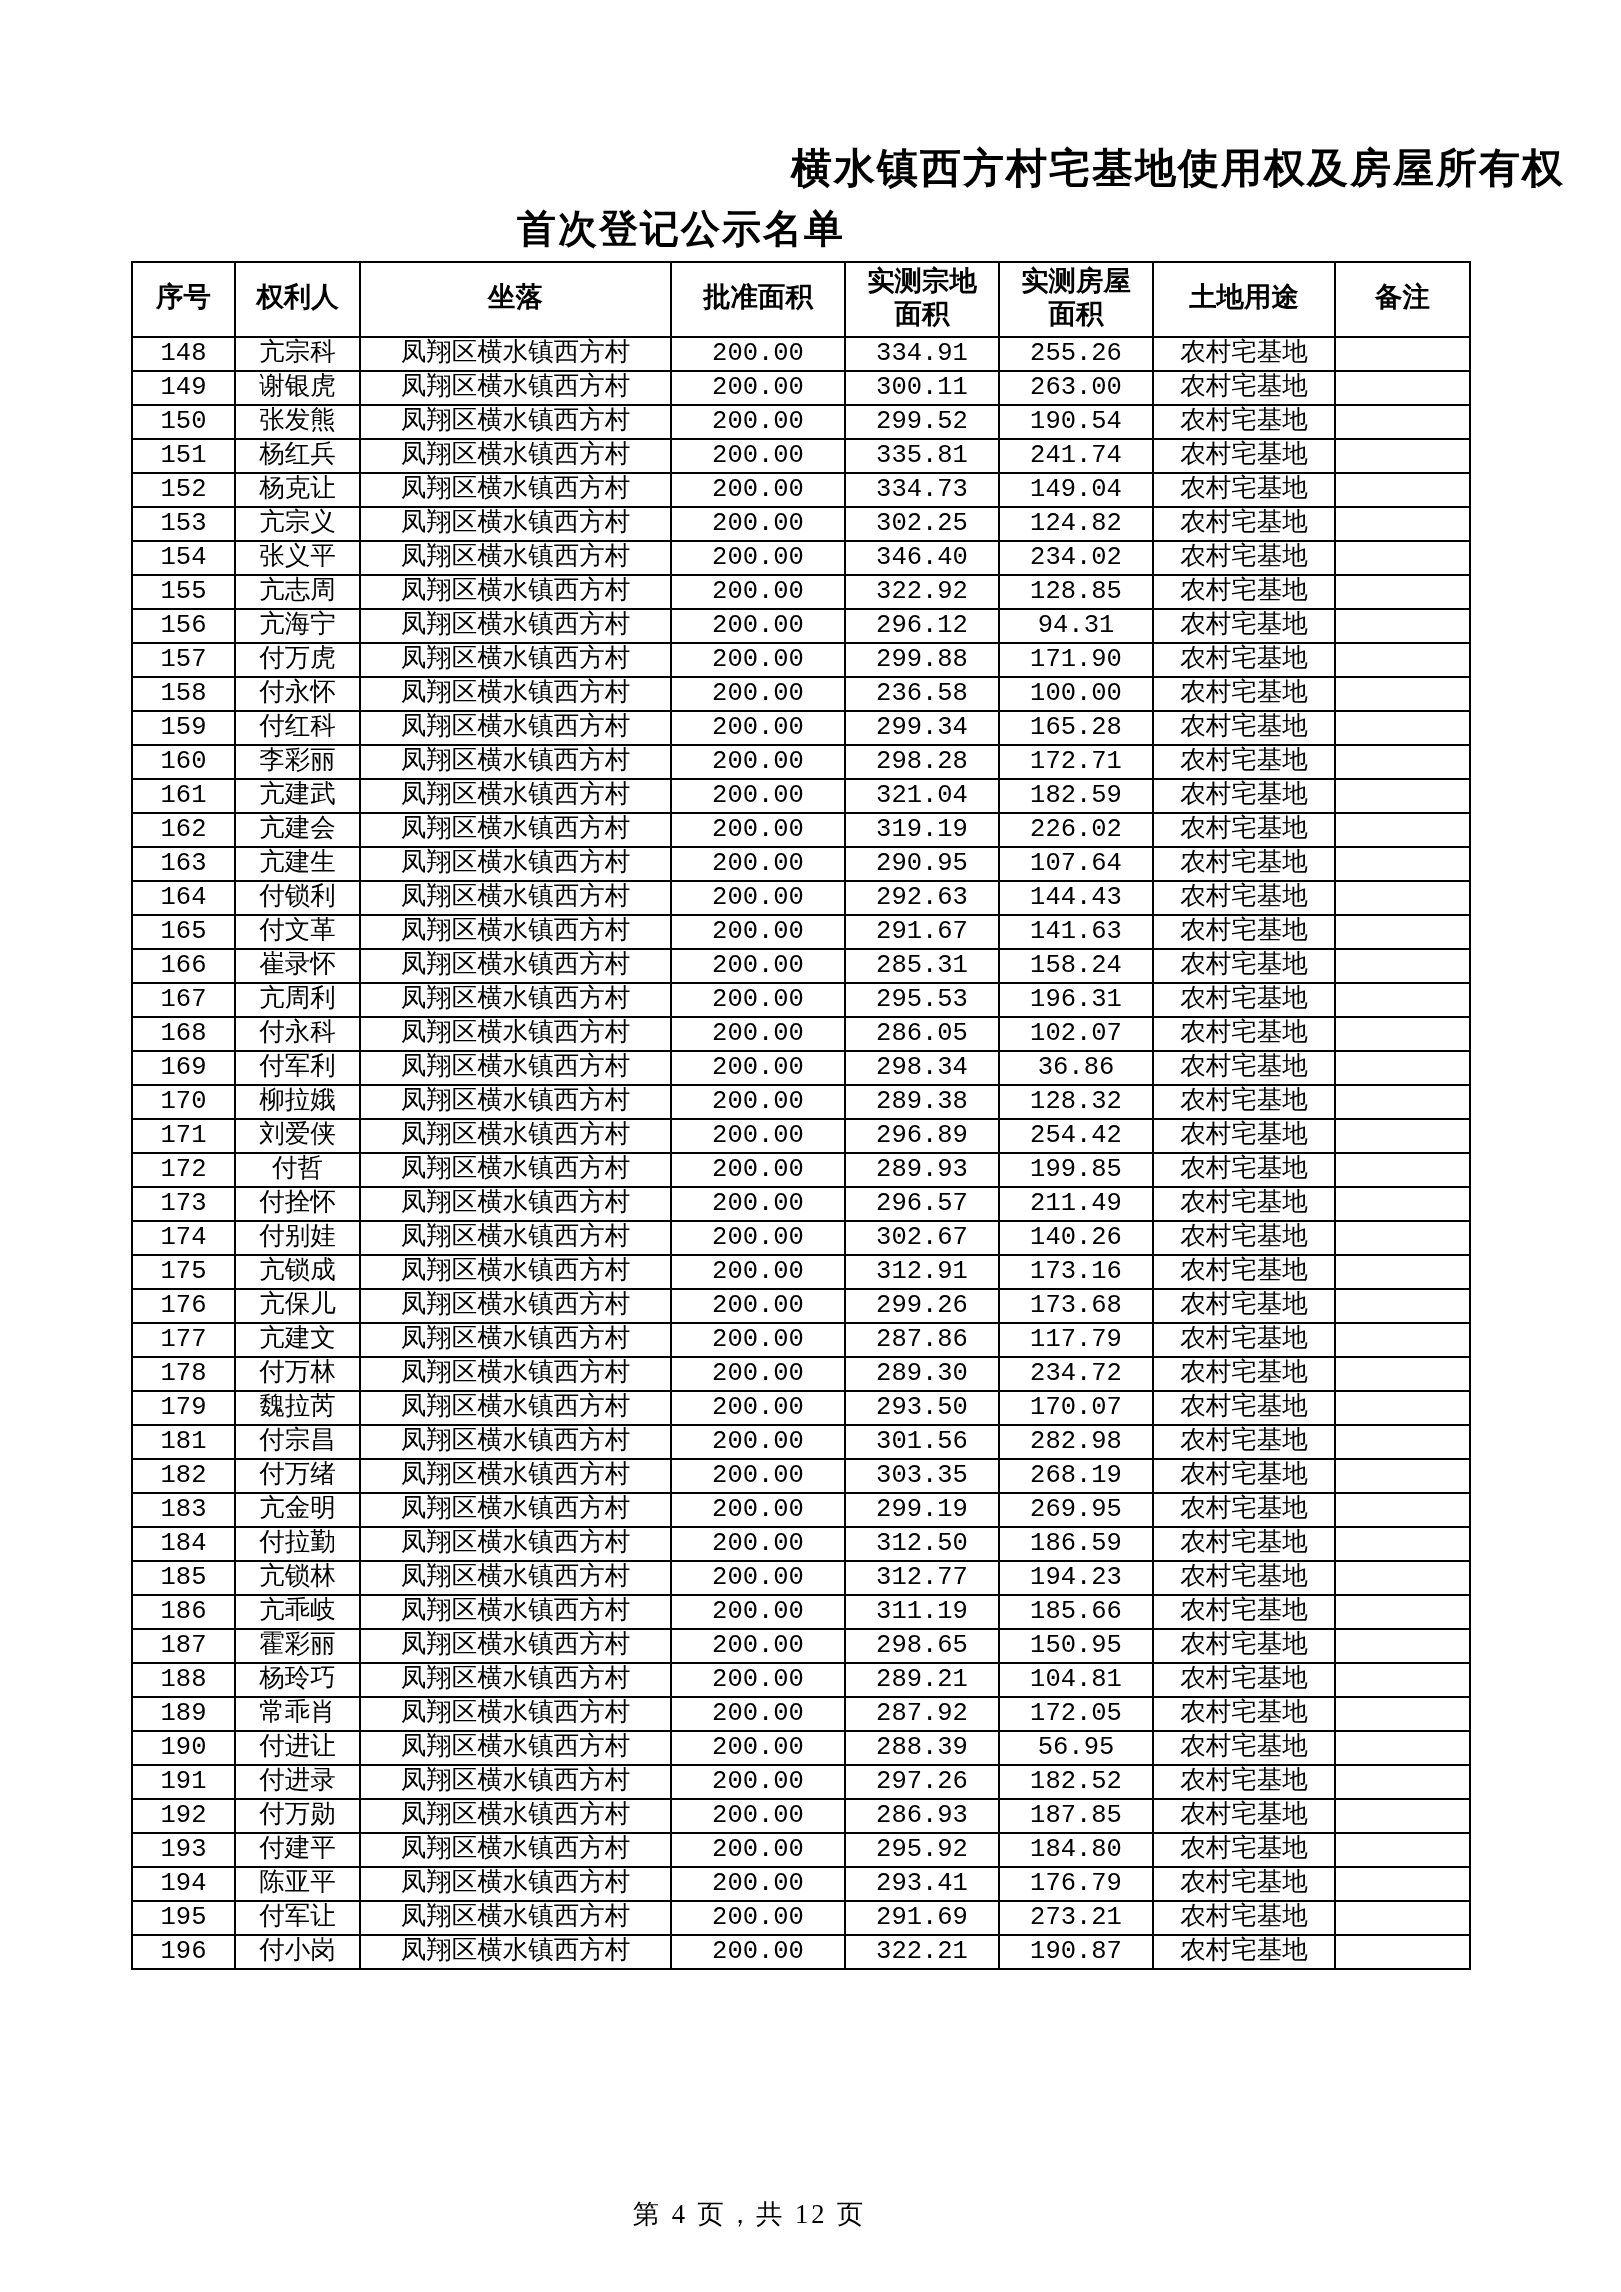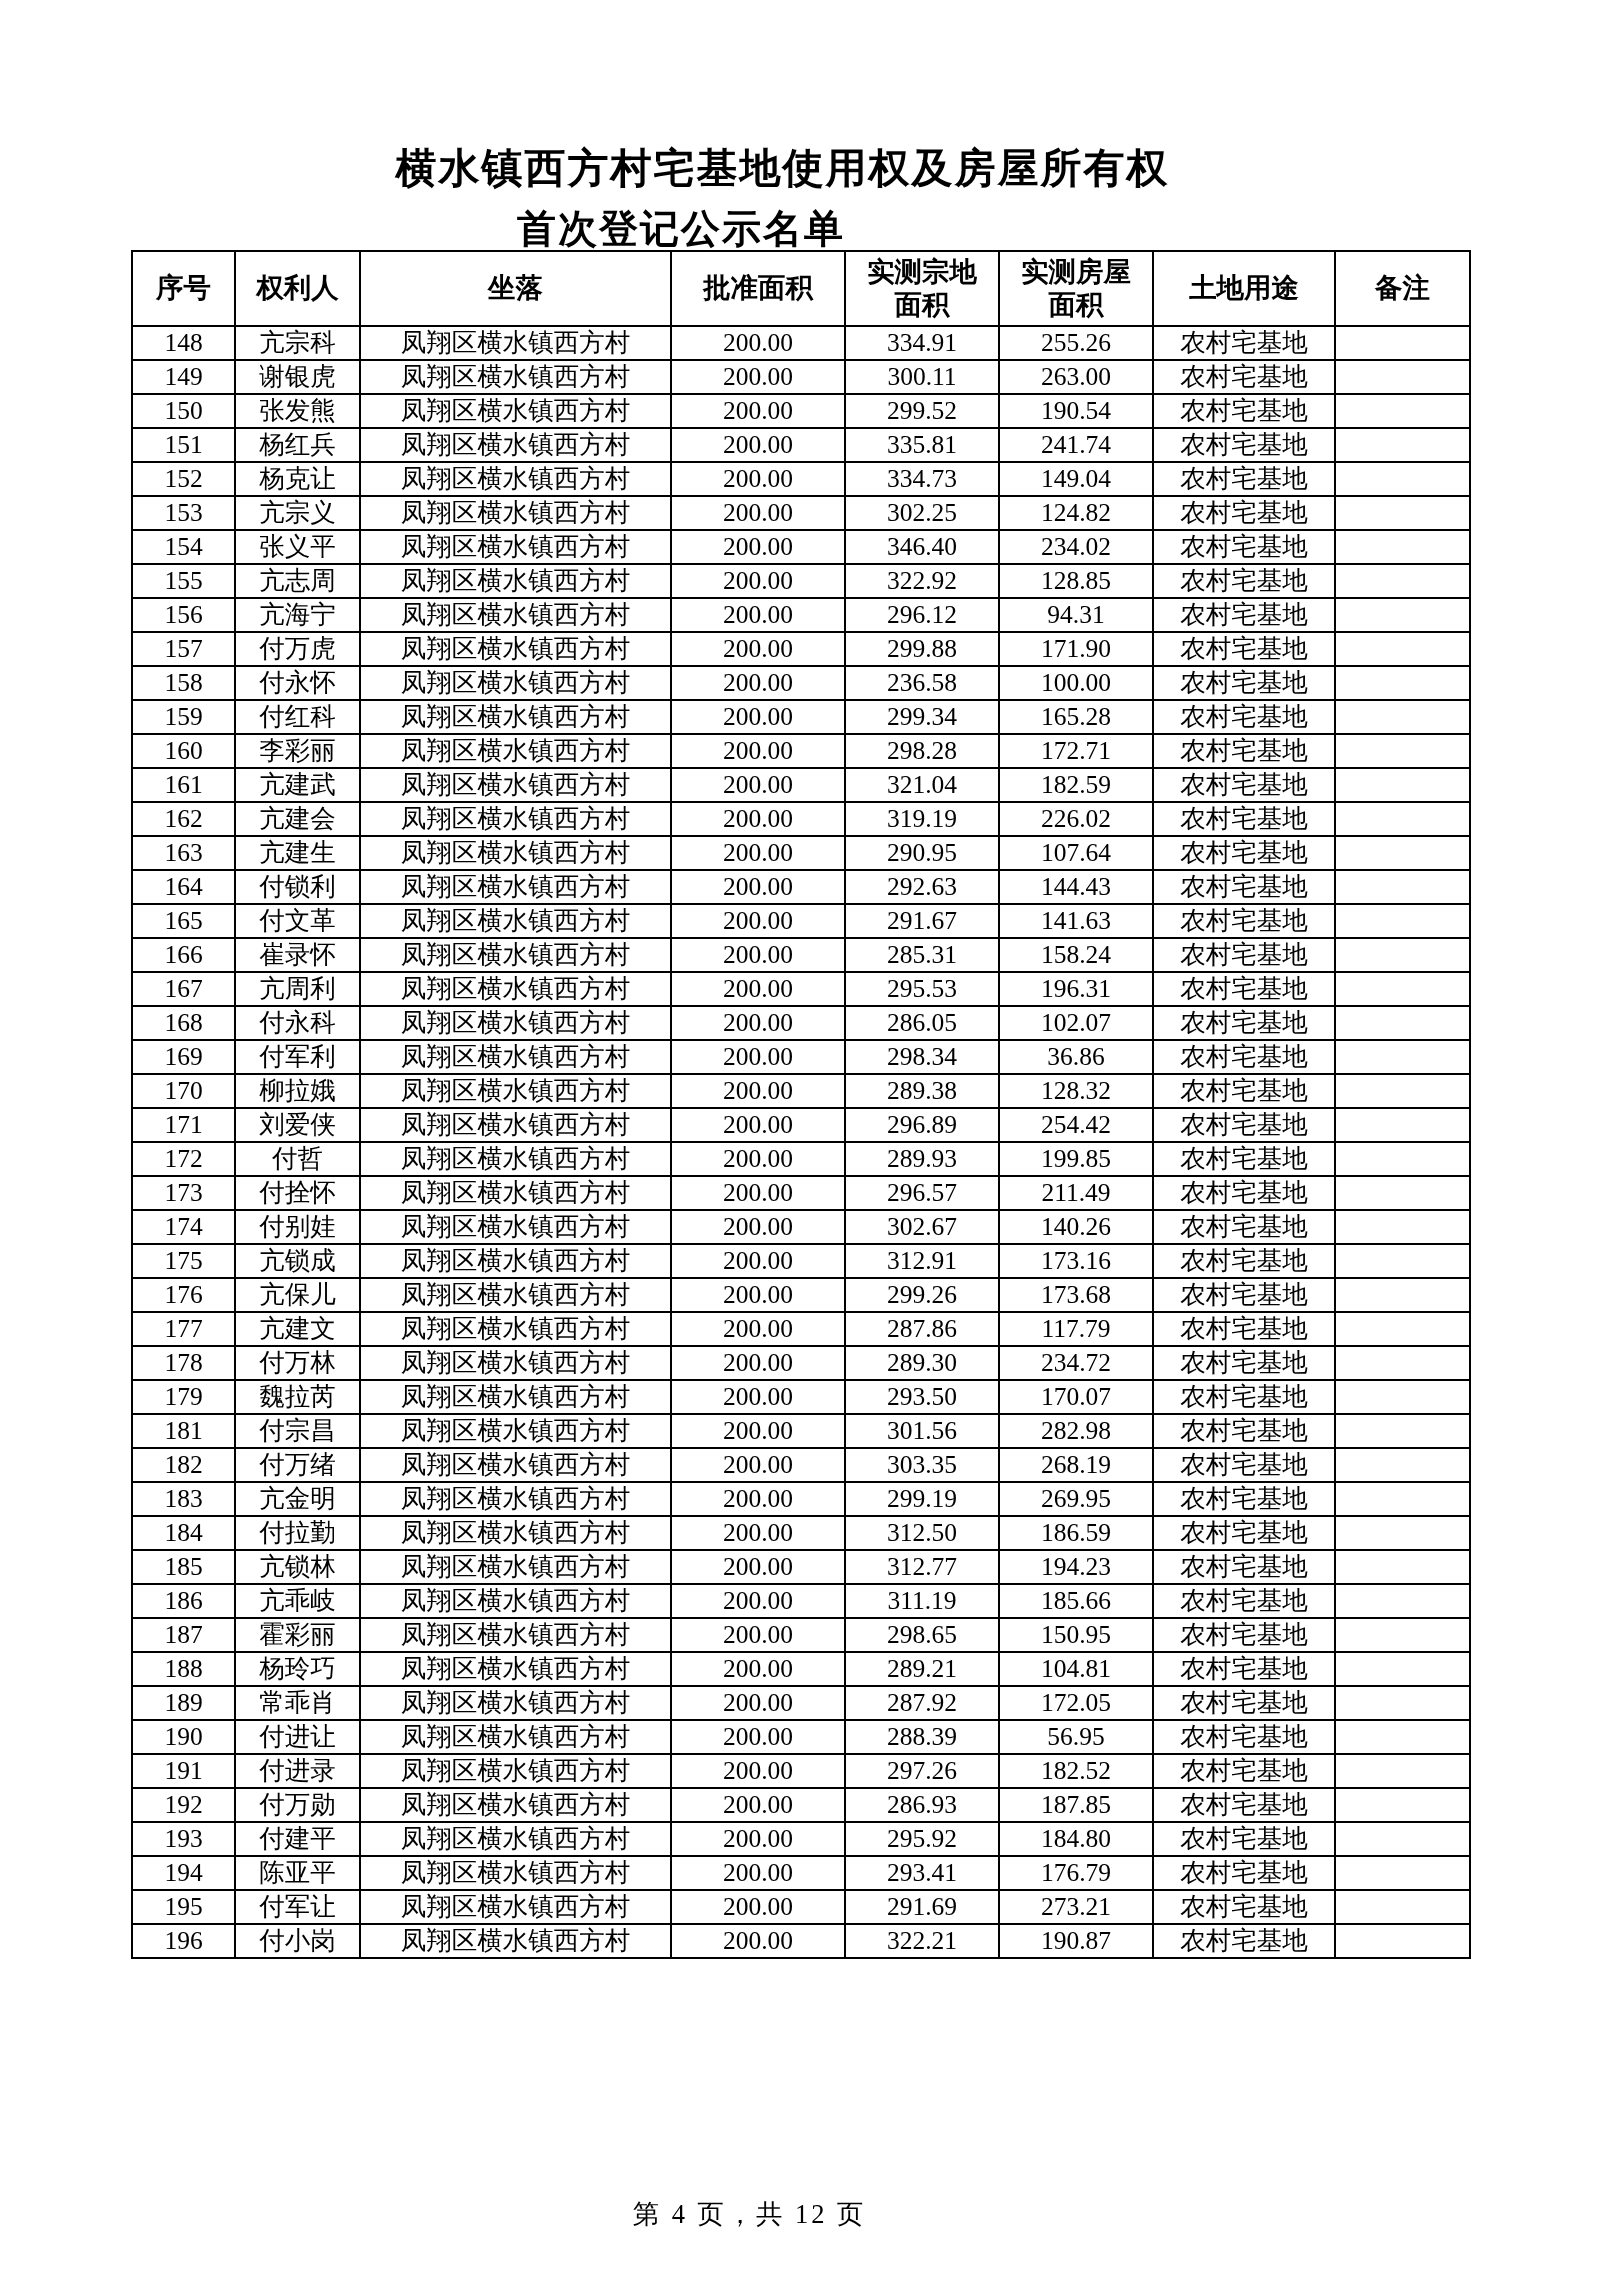--- a/index.html
+++ b/index.html
@@ -3,30 +3,31 @@
 <meta charset="utf-8">
 <style>
   html,body{margin:0;padding:0;}
   body{
     width:1621px;height:2293px;position:relative;
     background:#ffffff;color:#000;
     font-family:"Liberation Serif","DejaVu Serif",serif;
   }
   .title-line1{
     position:absolute;top:141px;left:0;width:1565px;
-    text-align:center;font-size:41px;font-weight:bold;letter-spacing:2px;
+    text-align:right;font-size:41px;font-weight:bold;letter-spacing:2px;
   }
   .title-line2{
     position:absolute;top:202px;left:0;width:1362px;
     text-align:center;font-size:39px;font-weight:bold;letter-spacing:2px;
   }
   table.reg{
-    position:absolute;left:131px;top:250px;width:1339px;
+    position:absolute;left:131px;top:261px;width:1339px;
     border-collapse:collapse;table-layout:fixed;
     border:2.9px solid #000;
+    font-family:Liberation Mono, monospace;
   }
   table.reg th, table.reg td{
     border:2px solid #000;
     padding:0;
     text-align:center;vertical-align:middle;
     overflow:hidden;
   }
   table.reg th{
     height:73px;font-size:27.4px;font-weight:bold;
     white-space:pre-line;line-height:1.2;

